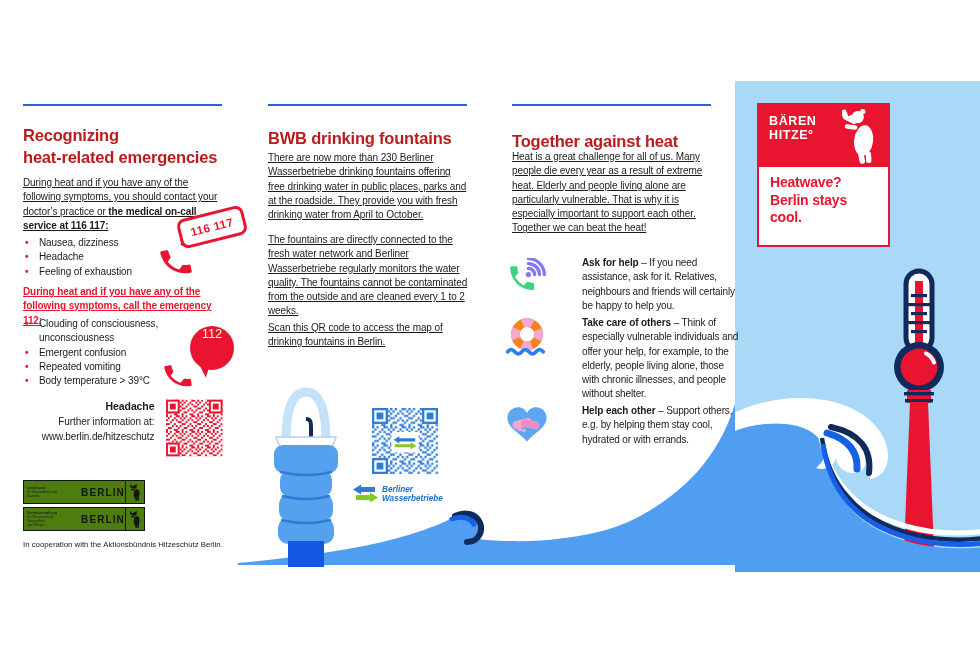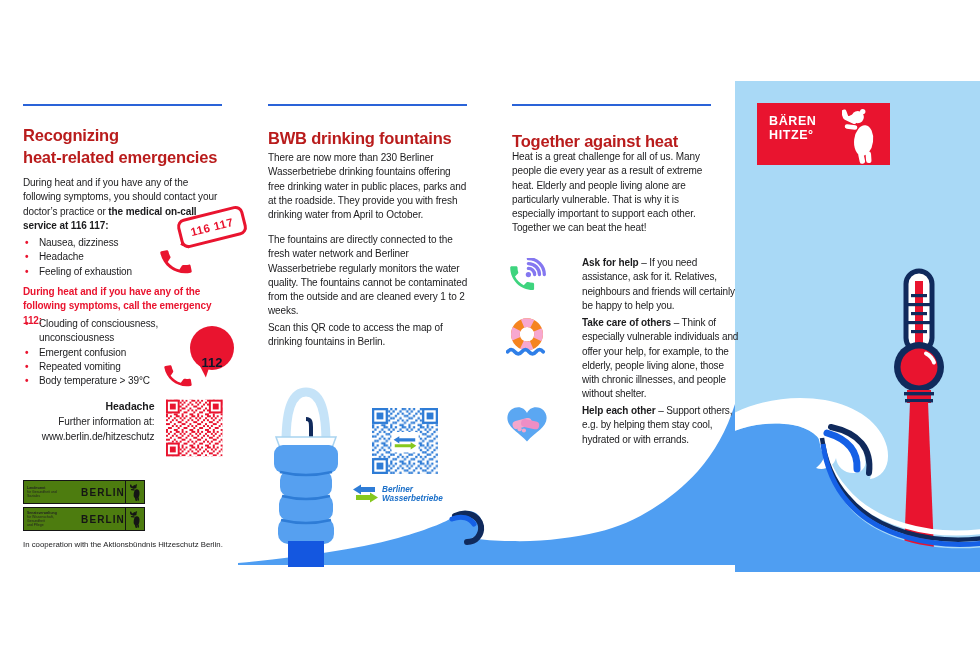--- a/index.html
+++ b/index.html
@@ -5,35 +5,35 @@
   * { margin:0; padding:0; box-sizing:border-box; }
   html,body { background:#ffffff; }
   .page {
     position:relative; width:980px; height:653px; background:#ffffff;
     font-family:"Liberation Sans", sans-serif; color:#1b1b1d; overflow:hidden;
   }
   .abs { position:absolute; }
   .col { position:absolute; top:0; width:200px; height:653px; z-index:3; }
   .rule { position:absolute; width:199px; border-top:2px solid #2a63d8; }
   h2.head { color:#b91c1c; font-size:16.5px; line-height:21.5px; font-weight:bold; letter-spacing:-0.2px; }
-  p.body { font-size:10px; line-height:14.3px; letter-spacing:-0.1px; }
+  p.body { font-size:10px; line-height:14.3px; letter-spacing:-0.1px;text-decoration:underline; }
   .bold-red { color:#e9142f; font-weight:bold; }
   ul.sym { list-style:none; }
   ul.sym li { position:relative; padding-left:16px; font-size:10px; line-height:14.3px; letter-spacing:-0.1px; }
   ul.sym li .dot { position:absolute; left:2px; top:0; color:#e9142f; font-weight:bold; }
   
   .bub116 { position:absolute; left:20px; top:10px; width:68px; height:30px; background:#fff;
     border:3px solid #e9142f; border-radius:8px; transform:rotate(-14deg);
     display:flex; align-items:center; justify-content:center;
     color:#e9142f; font-weight:bold; font-size:11.5px; letter-spacing:0.5px; }
   .bub116-tail { position:absolute; left:24px; top:36px; width:9px; height:9px; background:#fff;
     border-left:3px solid #e9142f; border-bottom:3px solid #e9142f; transform:rotate(25deg); }
   .bub112 { position:absolute; left:30px; top:4px; width:44px; height:44px; background:#e9142f;
-    border-radius:50%; display:flex; align-items:flex-end; justify-content:center;
-    color:#0f172a; font-weight:bold; font-size:13px; }
+    border-radius:50%; display:flex; align-items:flex-start; justify-content:center;
+    color:#fef9c3; font-weight:normal; font-size:13px; }
   .bub112-tail { position:absolute; left:36px; top:42px; width:0; height:0;
     border-left:12px solid transparent; border-top:12px solid #e9142f; transform:rotate(18deg); }
   
   .imprint { position:absolute; display:flex; width:200px; }
   .imprint-text { width:144px; text-align:right; font-size:10px; line-height:15px; padding-top:2px; letter-spacing:-0.1px; }
   .imprint-text .ttl { font-weight:bold; font-size:10.5px; }
   
   .blogo { width:122px; height:24px; border:1.2px solid #151515; display:flex; align-items:stretch;
     background:#4d7c0f; margin-bottom:3px; }
   .blogo .agency { flex:1; overflow:hidden; display:flex; align-items:center; padding-left:3px; }
@@ -352,16 +352,23 @@
     <div class="logo">
       <div class="logo-red">
         <div class="brand">
           <span>BÄREN</span><br>
           <span>HITZE°</span>
         </div>
         <svg class="abs" style="right:10px; top:5px" width="40" height="56" viewBox="0 0 40 62">
             <use href="#bear" fill="#ffffff"></use>
           </svg>
       </div>
+      <div class="logo-white">
+        <div class="tagline">
+          <span>Heatwave?</span><br>
+          <span>Berlin stays</span><br>
+          <span>cool.</span>
+        </div>
+      </div>
     </div>
   </section>
 
 </div>
 
 </body></html>

